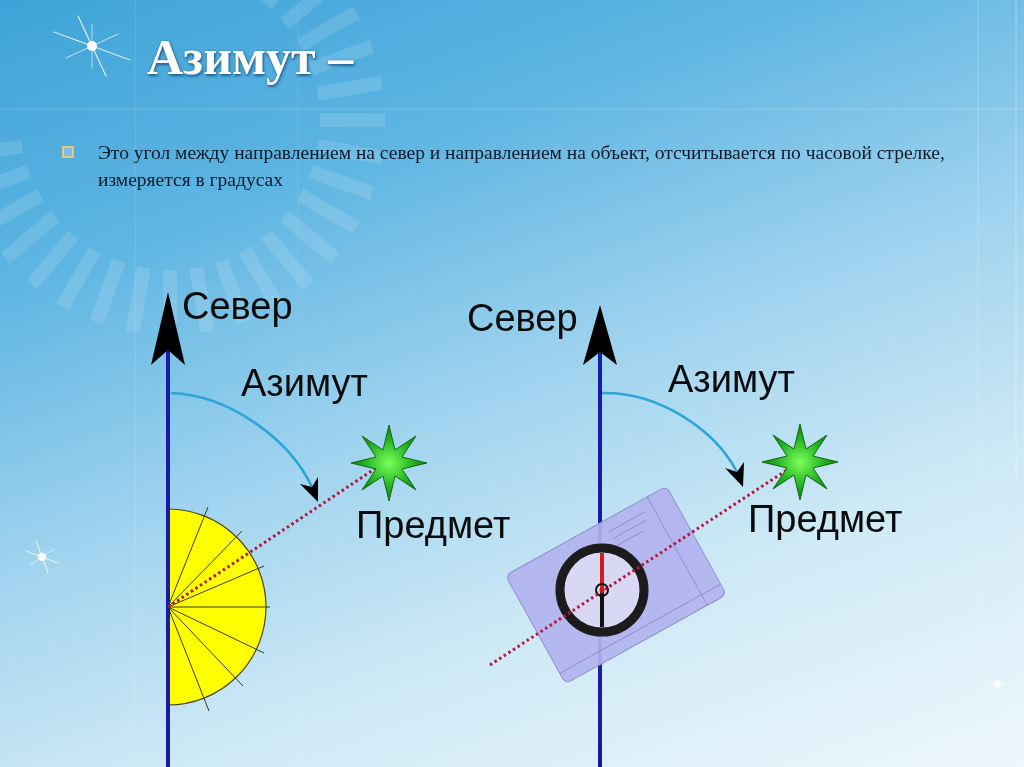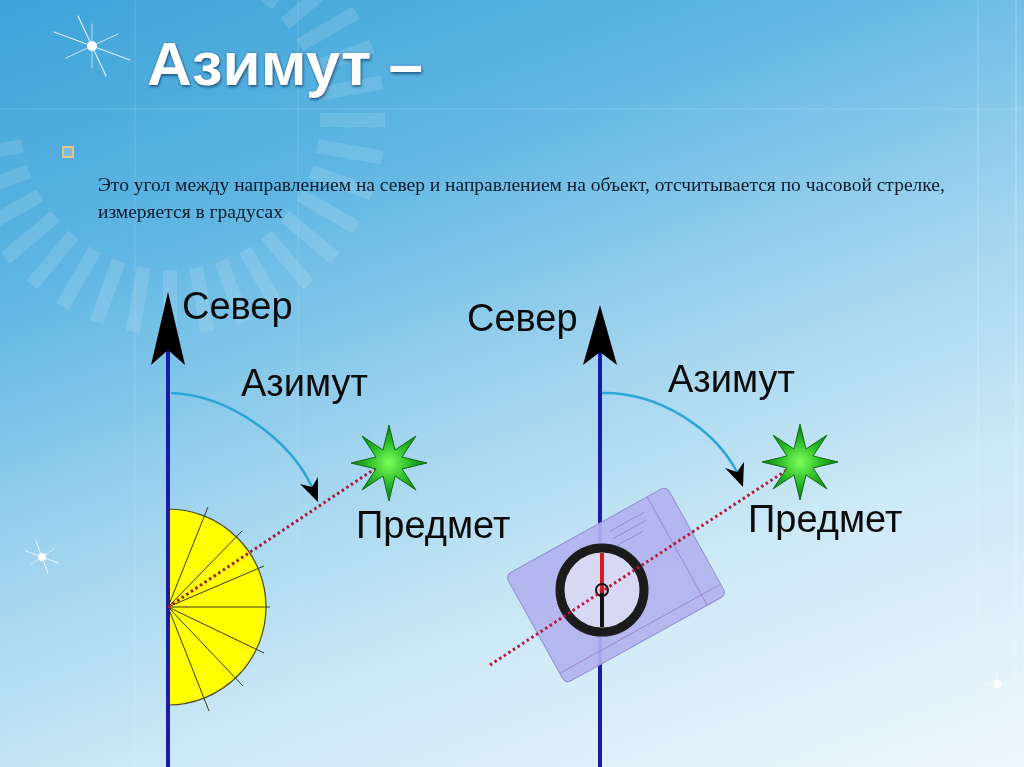--- a/index.html
+++ b/index.html
@@ -1,27 +1,27 @@
 <!DOCTYPE html>
 <html><head>
 <meta charset="utf-8">
 <style>
   html, body { margin:0; padding:0; }
   body { width:1024px; height:767px; overflow:hidden; position:relative;
     font-family:"Liberation Sans", sans-serif; }
   .slide { position:absolute; left:0; top:0; width:1024px; height:767px;
     background: linear-gradient(160deg, #3ea3d8 0%, #5db5e2 25%, #9fd3ee 50%, #cde9f6 72%, #eef7fc 100%); overflow:hidden; }
   .bg-svg { position:absolute; left:0; top:0; }
-  .title { position:absolute; left:147px; top:28px; font-family:Liberation Sans, sans-serif;
-    font-weight:bold; font-size:62px; color:#ffffff; letter-spacing:0px;
+  .title { position:absolute; left:147px; top:28px; font-family:Liberation Serif, serif;
+    font-weight:bold; font-size:50px; color:#ffffff; letter-spacing:0px;
     text-shadow: 1px 2px 3px rgba(0,40,80,0.55), 0 0 2px rgba(0,40,80,0.4); white-space:nowrap; }
   .bullet { position:absolute; left:62px; top:146px; width:8px; height:8px;
     border:2px solid #e2c785; background:#7cbfe4; }
   .body-text { position:absolute; left:98px; top:139px; width:880px;
-    font-family:"Liberation Serif", serif; font-size:19.5px; line-height:27px; color:#0d1a2a;margin-top:32px; }
+    font-family:"Liberation Serif", serif; font-size:19.5px; line-height:27px; color:#0d1a2a; }
   .label { position:absolute; font-family:"Liberation Sans", sans-serif; color:#0b0b0b; white-space:nowrap; font-size:38px; line-height:31px; }
   .diagram { position:absolute; left:0; top:0; }
 </style>
 </head>
 <body>
 
 <div class="slide">
 
   <svg class="bg-svg" width="1024" height="767">
 

